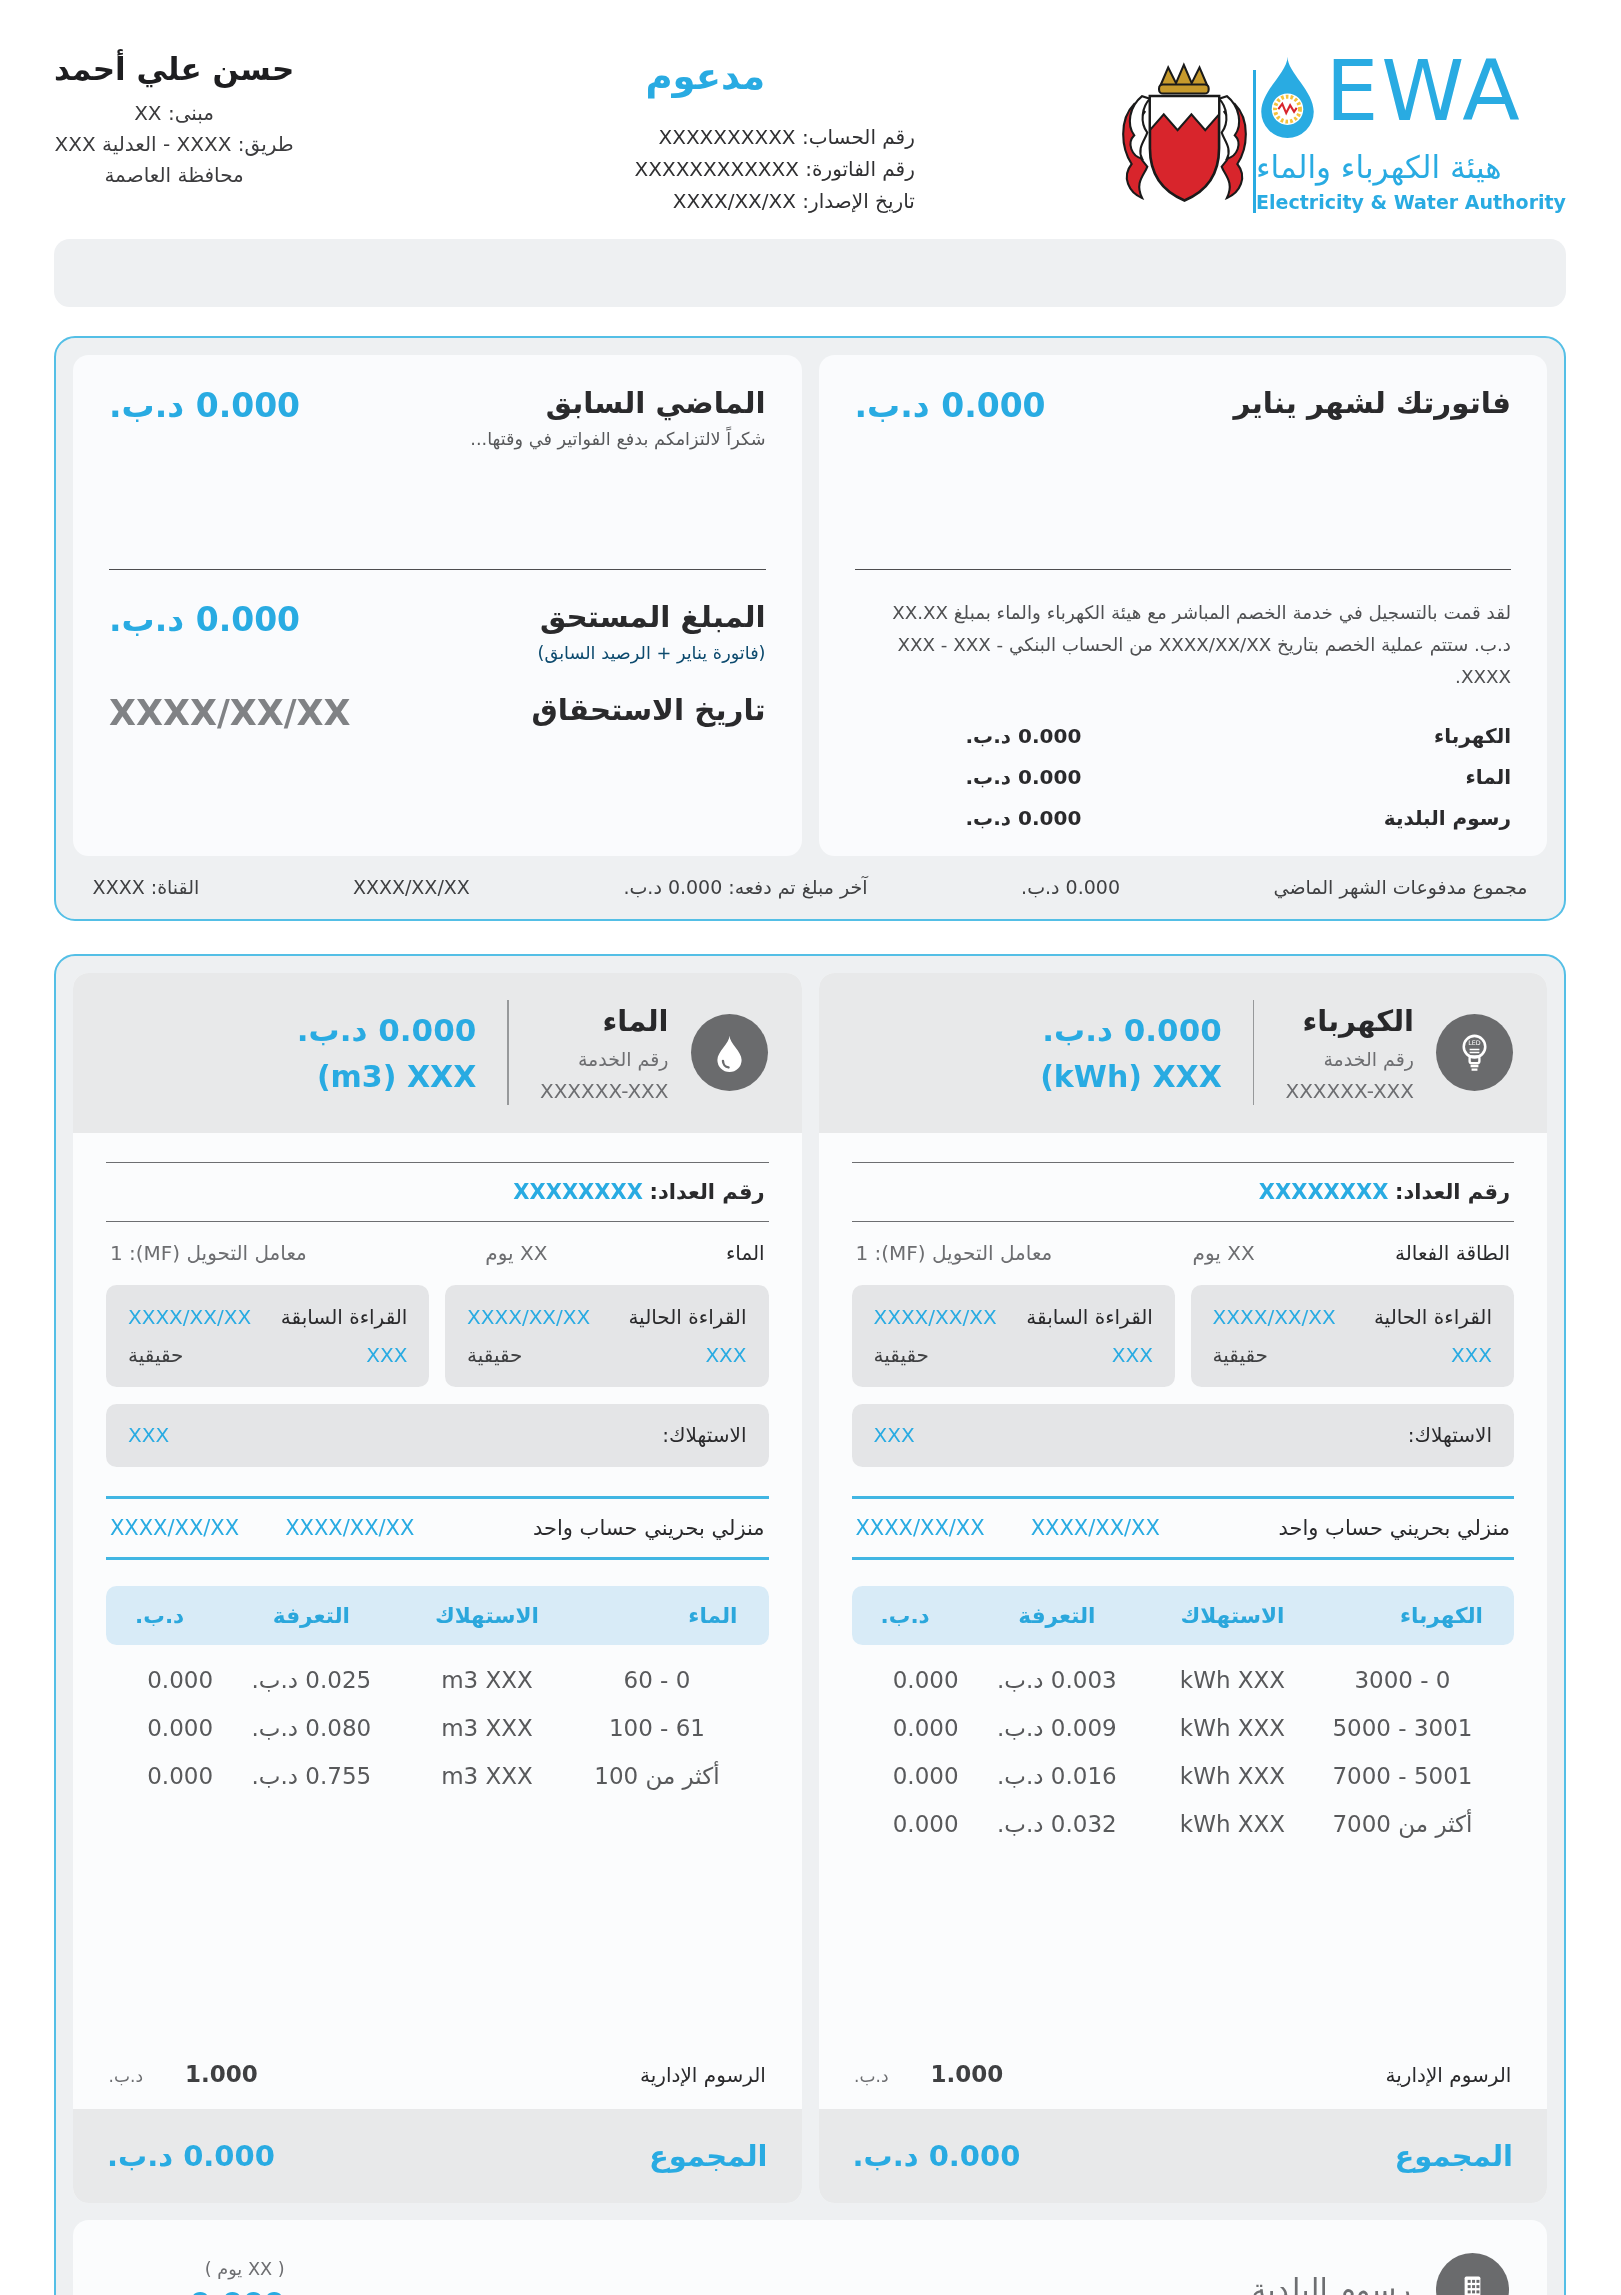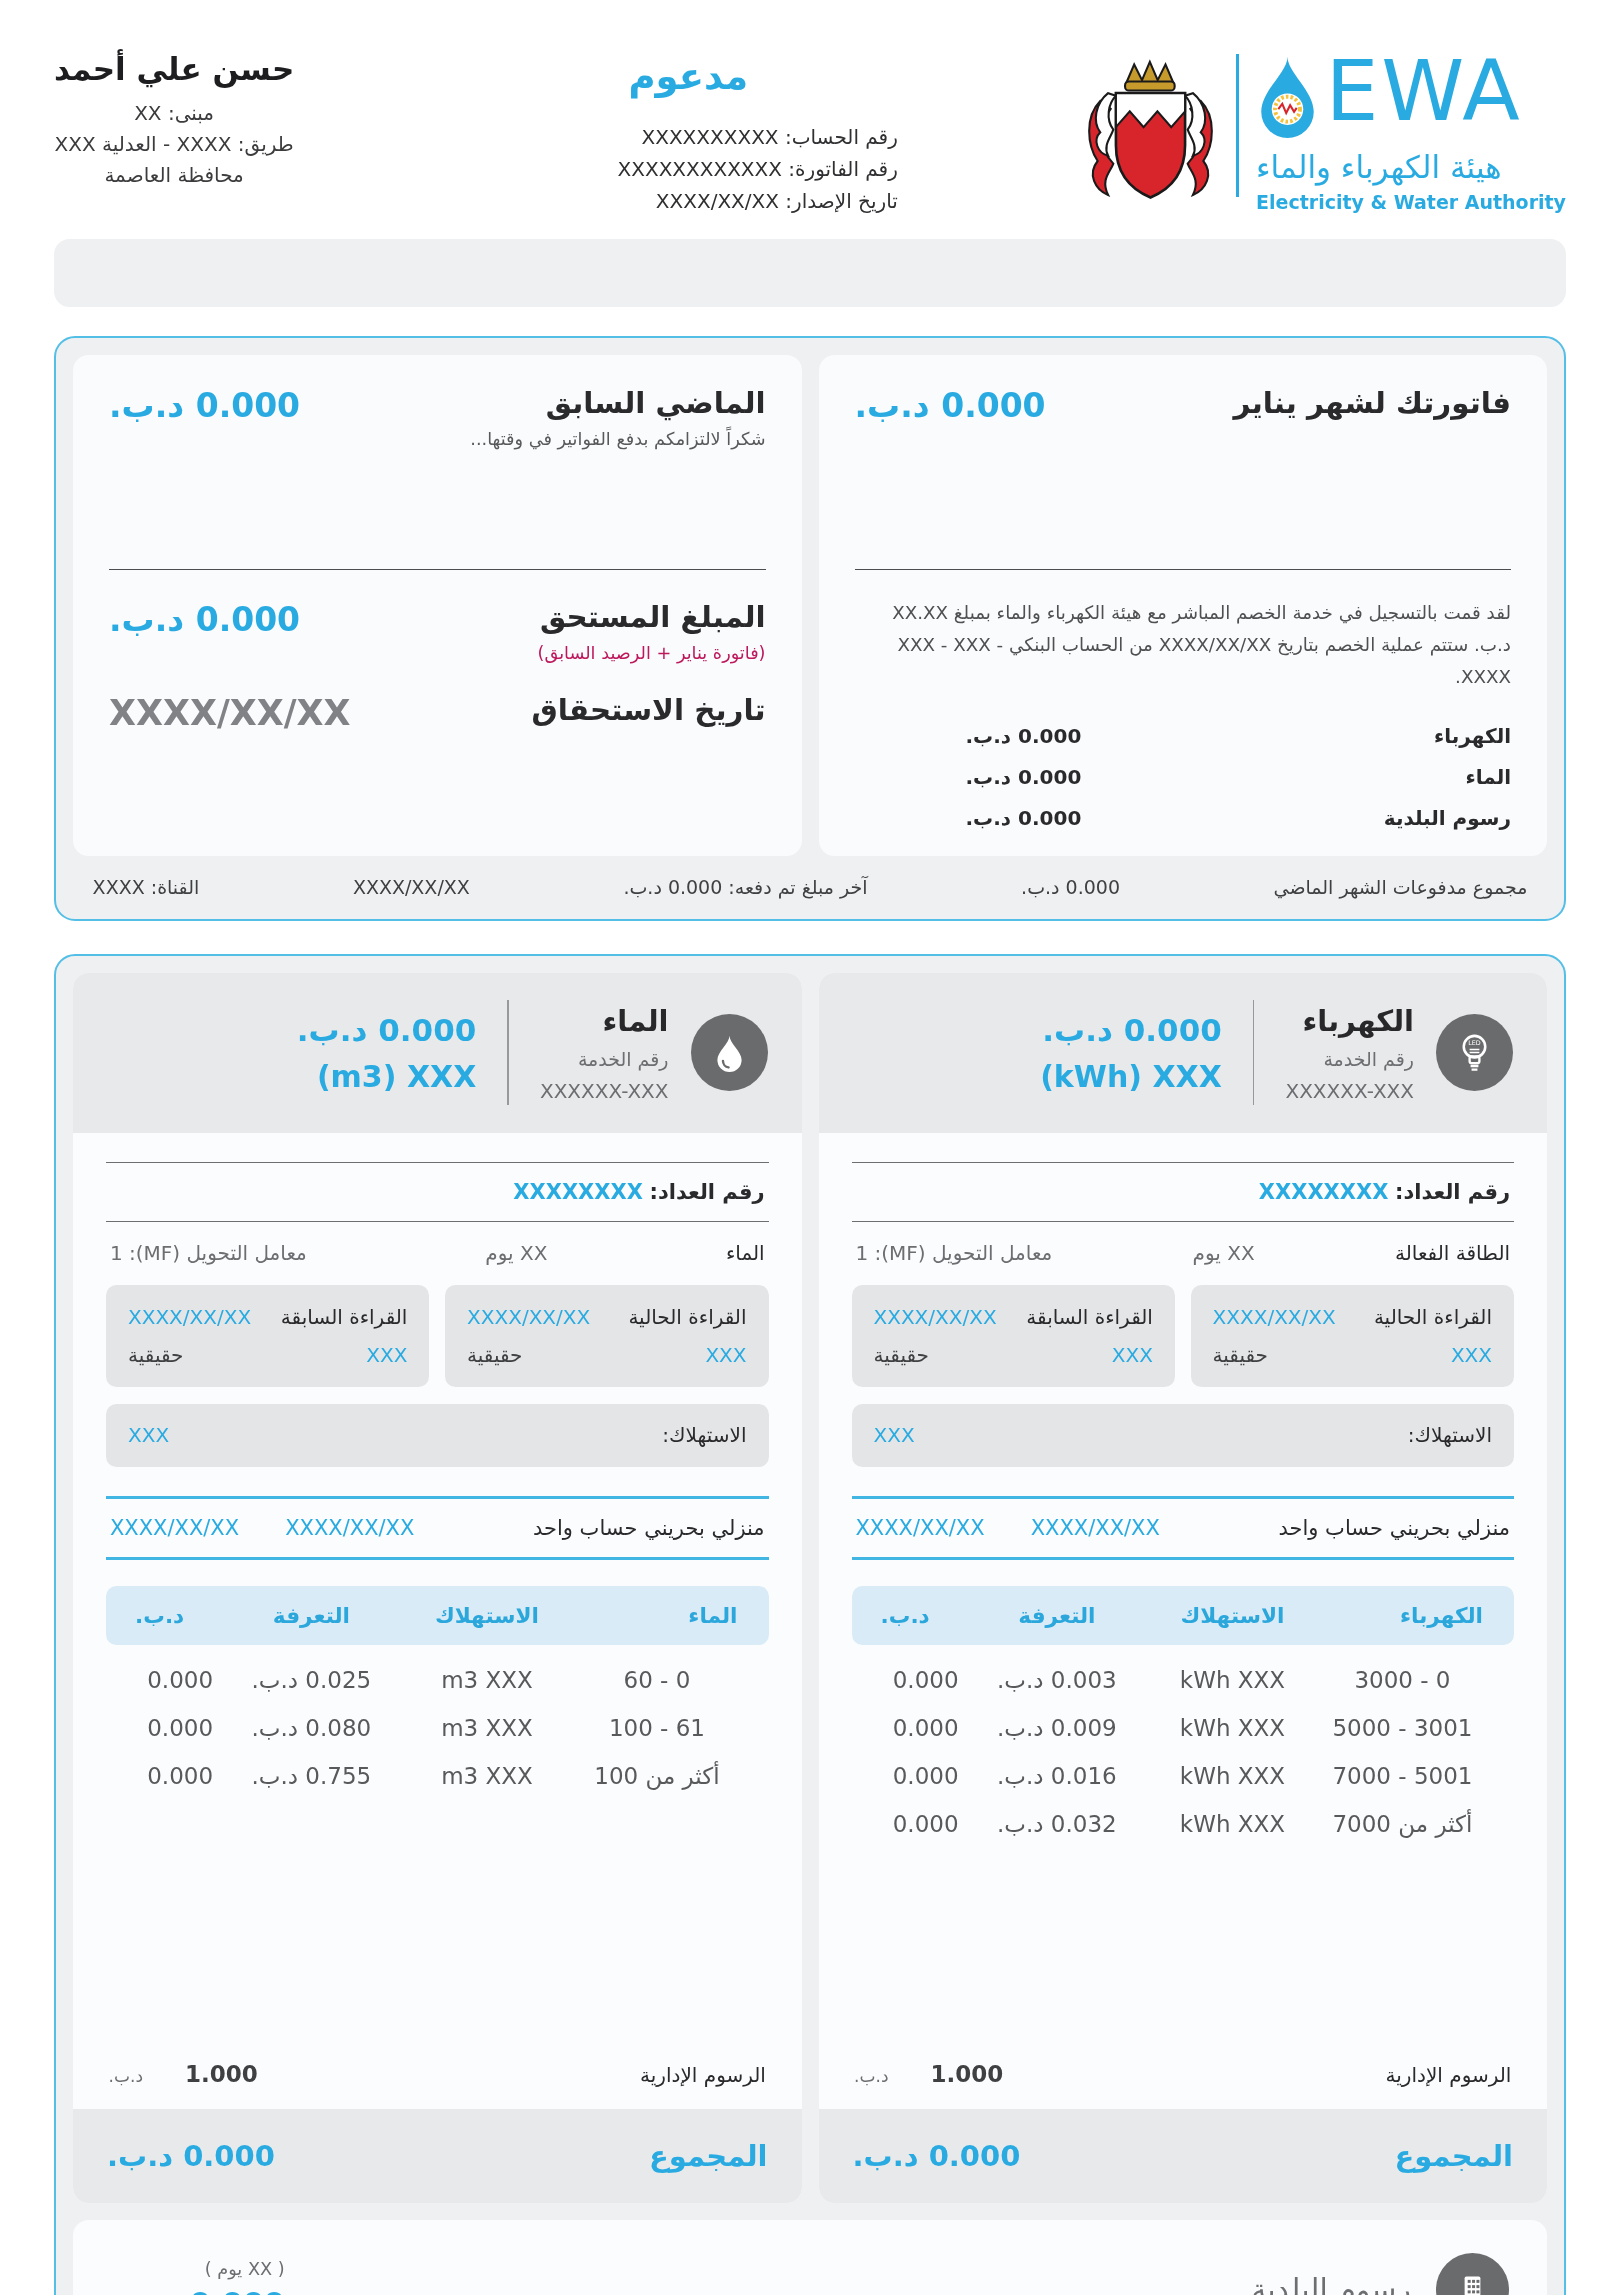--- a/index.html
+++ b/index.html
@@ -10,21 +10,21 @@
   .ltr { direction:ltr; unicode-bidi:isolate; }
 
   
   .header { display:flex; justify-content:space-between; align-items:flex-start; }
   .customer { text-align:center; }
   .customer .name { font-size:31px; font-weight:bold; color:#1e1e20; margin-bottom:10.5px; }
   .customer .line { font-size:20px; color:#3c3c3e; line-height:1.55; }
   .subsidy { text-align:right; width:419px; margin-top:3.9px; }
   .subsidy .badge { color:#29abe2; font-size:37px; font-weight:bold; text-align:center; margin-bottom:23px; }
   .subsidy .line { font-size:20px; color:#303032; line-height:1.6; text-align:right; direction:rtl; }
-  .logo { direction:ltr; display:flex; align-items:flex-start; gap:17px; margin-top:2.6px; }
+  .logo { direction:ltr; display:flex; align-items:flex-end; margin-top:2.6px; }
   .logo-sep { width:2.6px; height:143px; background:#29abe2; }
   .ewa-block { display:flex; flex-direction:column; }
   .ewa-row { display:flex; align-items:flex-start; gap:6.5px; }
   .ewa-text { font-size:84px; color:#29abe2; line-height:0.9; letter-spacing:2.6px; }
   .ewa-ar { color:#29abe2; font-size:31px; margin-top:9.2px; text-align:left; direction:rtl; }
   .ewa-en { color:#29abe2; font-size:19px; font-weight:bold; margin-top:6.5px; }
 
   
   .topband { margin-top:22px; height:68px; border-radius:15.7px; background:#eef0f2; }
 
@@ -37,21 +37,21 @@
   .card-amount { font-size:33px; font-weight:bold; color:#29abe2; }
   .thanks { font-size:17.7px; color:#58595b; margin-top:4px; }
   .card-divider { border:none; border-top:1.3px solid #4d4d4f; margin-top:26px; }
   .fixed-top { min-height:157px; }
   .dd-note { font-size:18.3px; color:#4f5052; line-height:1.75; margin-top:27.5px; }
   .bk-rows { margin-top:31px; padding-left:111px; }
   .bk-row { display:flex; justify-content:space-between; margin-top:17px; }
   .bk-label { font-size:20px; font-weight:bold; color:#2a2a2c; }
   .bk-value { font-size:20px; font-weight:bold; color:#2a2a2c; }
   .due-row { display:flex; justify-content:space-between; align-items:flex-start; margin-top:30px; }
-  .due-sub { font-size:17.7px; color:#be185d; margin-top:9.2px; }
+  .due-sub { font-size:17.7px; color:#0c4a6e; margin-top:9.2px; }
   .duedate-value { font-size:35px; font-weight:bold; color:#808285; }
   .strip { display:flex; justify-content:space-between; align-items:center; padding:19.6px 19.6px 3.9px; font-size:19px; color:#3f4042; }
 
   
   .svc-row { display:flex; gap:17px; align-items:stretch; }
   .panel { flex:1; background:#fbfcfd; border-radius:15.7px; overflow:hidden; display:flex; flex-direction:column; min-height:1230px; }
   .panel-head { background:#e8e9ea; padding:27.5px 34px; display:flex; align-items:center; gap:22px; }
   .icon-circle { width:77px; height:77px; border-radius:50%; background:#6a6b6d; flex:0 0 auto;
                  display:flex; align-items:center; justify-content:center; }
   .ph-titles { line-height:1.45; }

